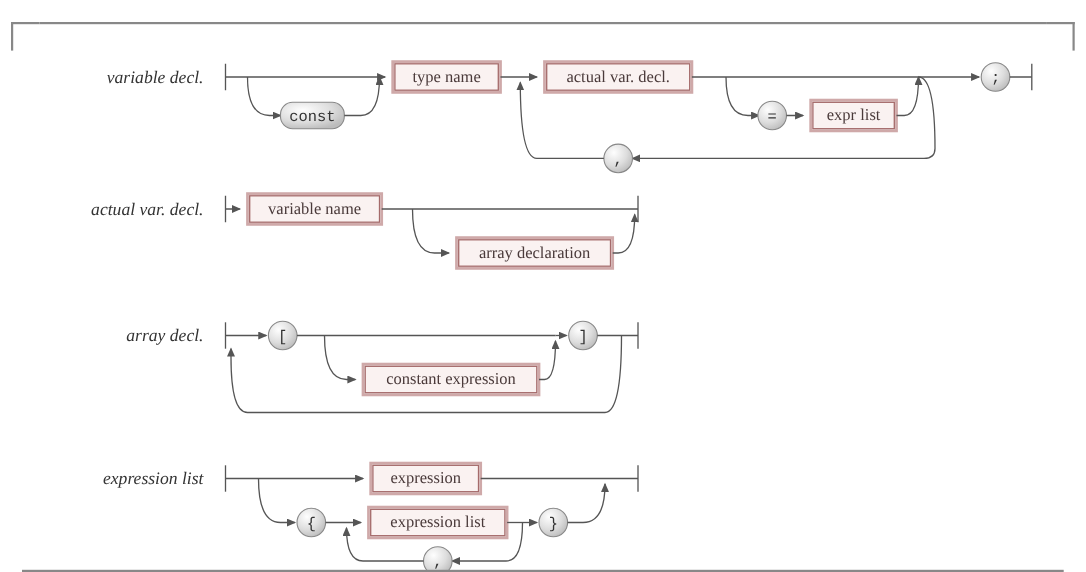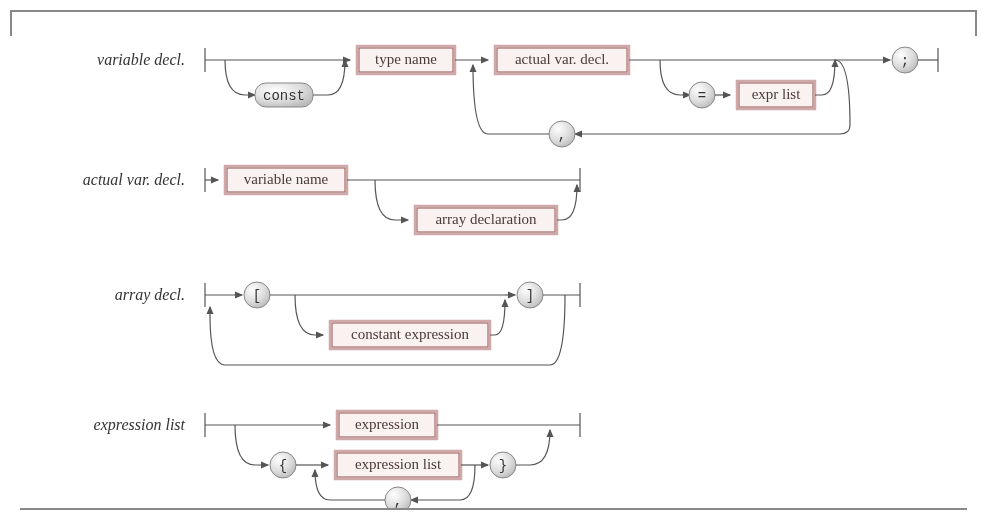--- a/index.html
+++ b/index.html
@@ -4,21 +4,21 @@
 <style>
   body {
     margin: 0;
     padding: 0;
     background: #fff;
     font-family: "Computer Modern", Georgia, serif;
     color: #333;
   }
   .frame {
     position: relative;
-    margin: 10px auto;
+    margin: 20px auto;
     width: 967px;
     height: 500px;
   }
   .corner {
     position: absolute;
     width: 24px;
     height: 24px;
     border-color: #888;
     border-style: solid;
     border-width: 0;

